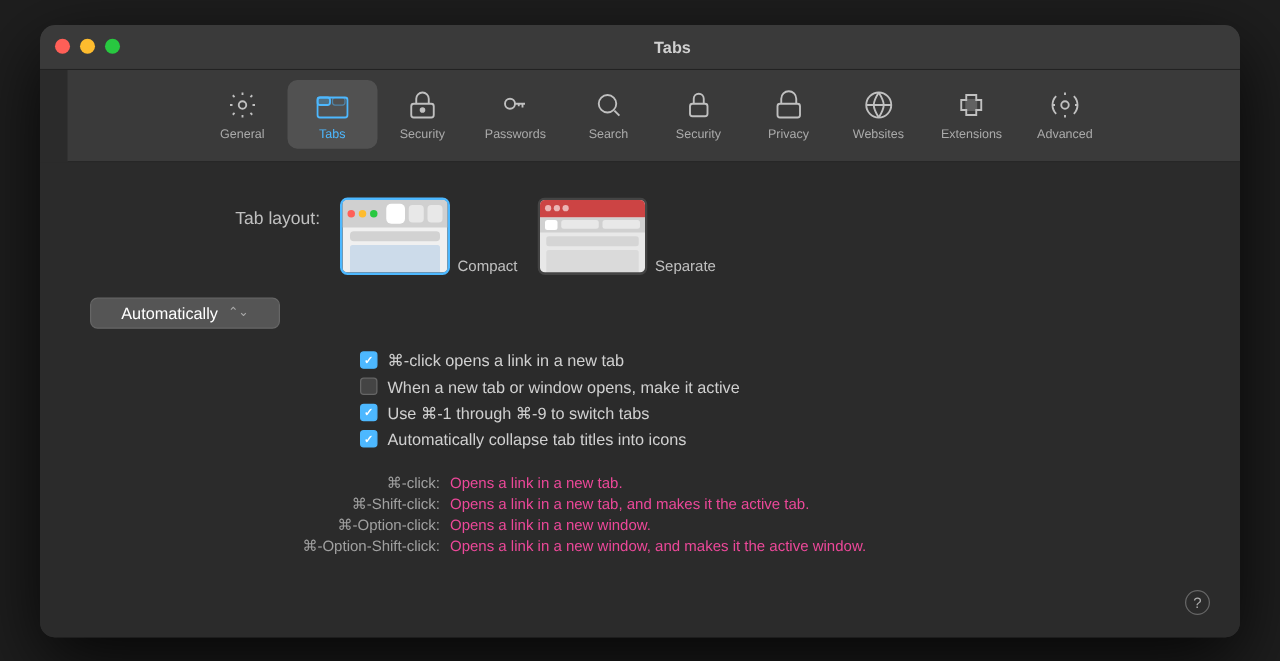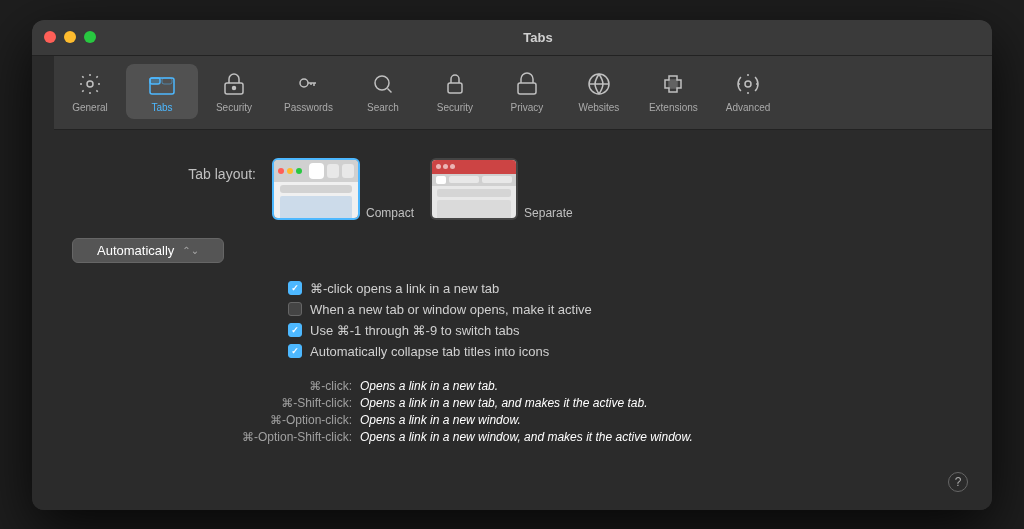--- a/index.html
+++ b/index.html
@@ -57,20 +57,21 @@
       color: #d0d0d0;
       font-size: 13px;
       font-weight: 600;
     }
 
     
     .toolbar {
       background: #3a3a3a;
       padding: 8px 0 10px;
       display: flex;
+      justify-content: center;
       gap: 0px;
       border-bottom: 1px solid #222;
       flex-shrink: 0;
       margin-left: 22px;
     }
 
     .toolbar-item {
       display: flex;
       flex-direction: column;
       align-items: center;
@@ -348,23 +349,22 @@
     }
 
     .shortcut-key {
       color: #a0a0a0;
       font-size: 12px;
       text-align: right;
       min-width: 220px;
     }
 
     .shortcut-desc {
-      color: #ffffff;
+      color: #ec4899;
       font-size: 12px;
-      font-style: italic;
     }
 
     
     .help-btn {
       position: absolute;
       bottom: 18px;
       right: 24px;
       width: 20px;
       height: 20px;
       border-radius: 50%;

